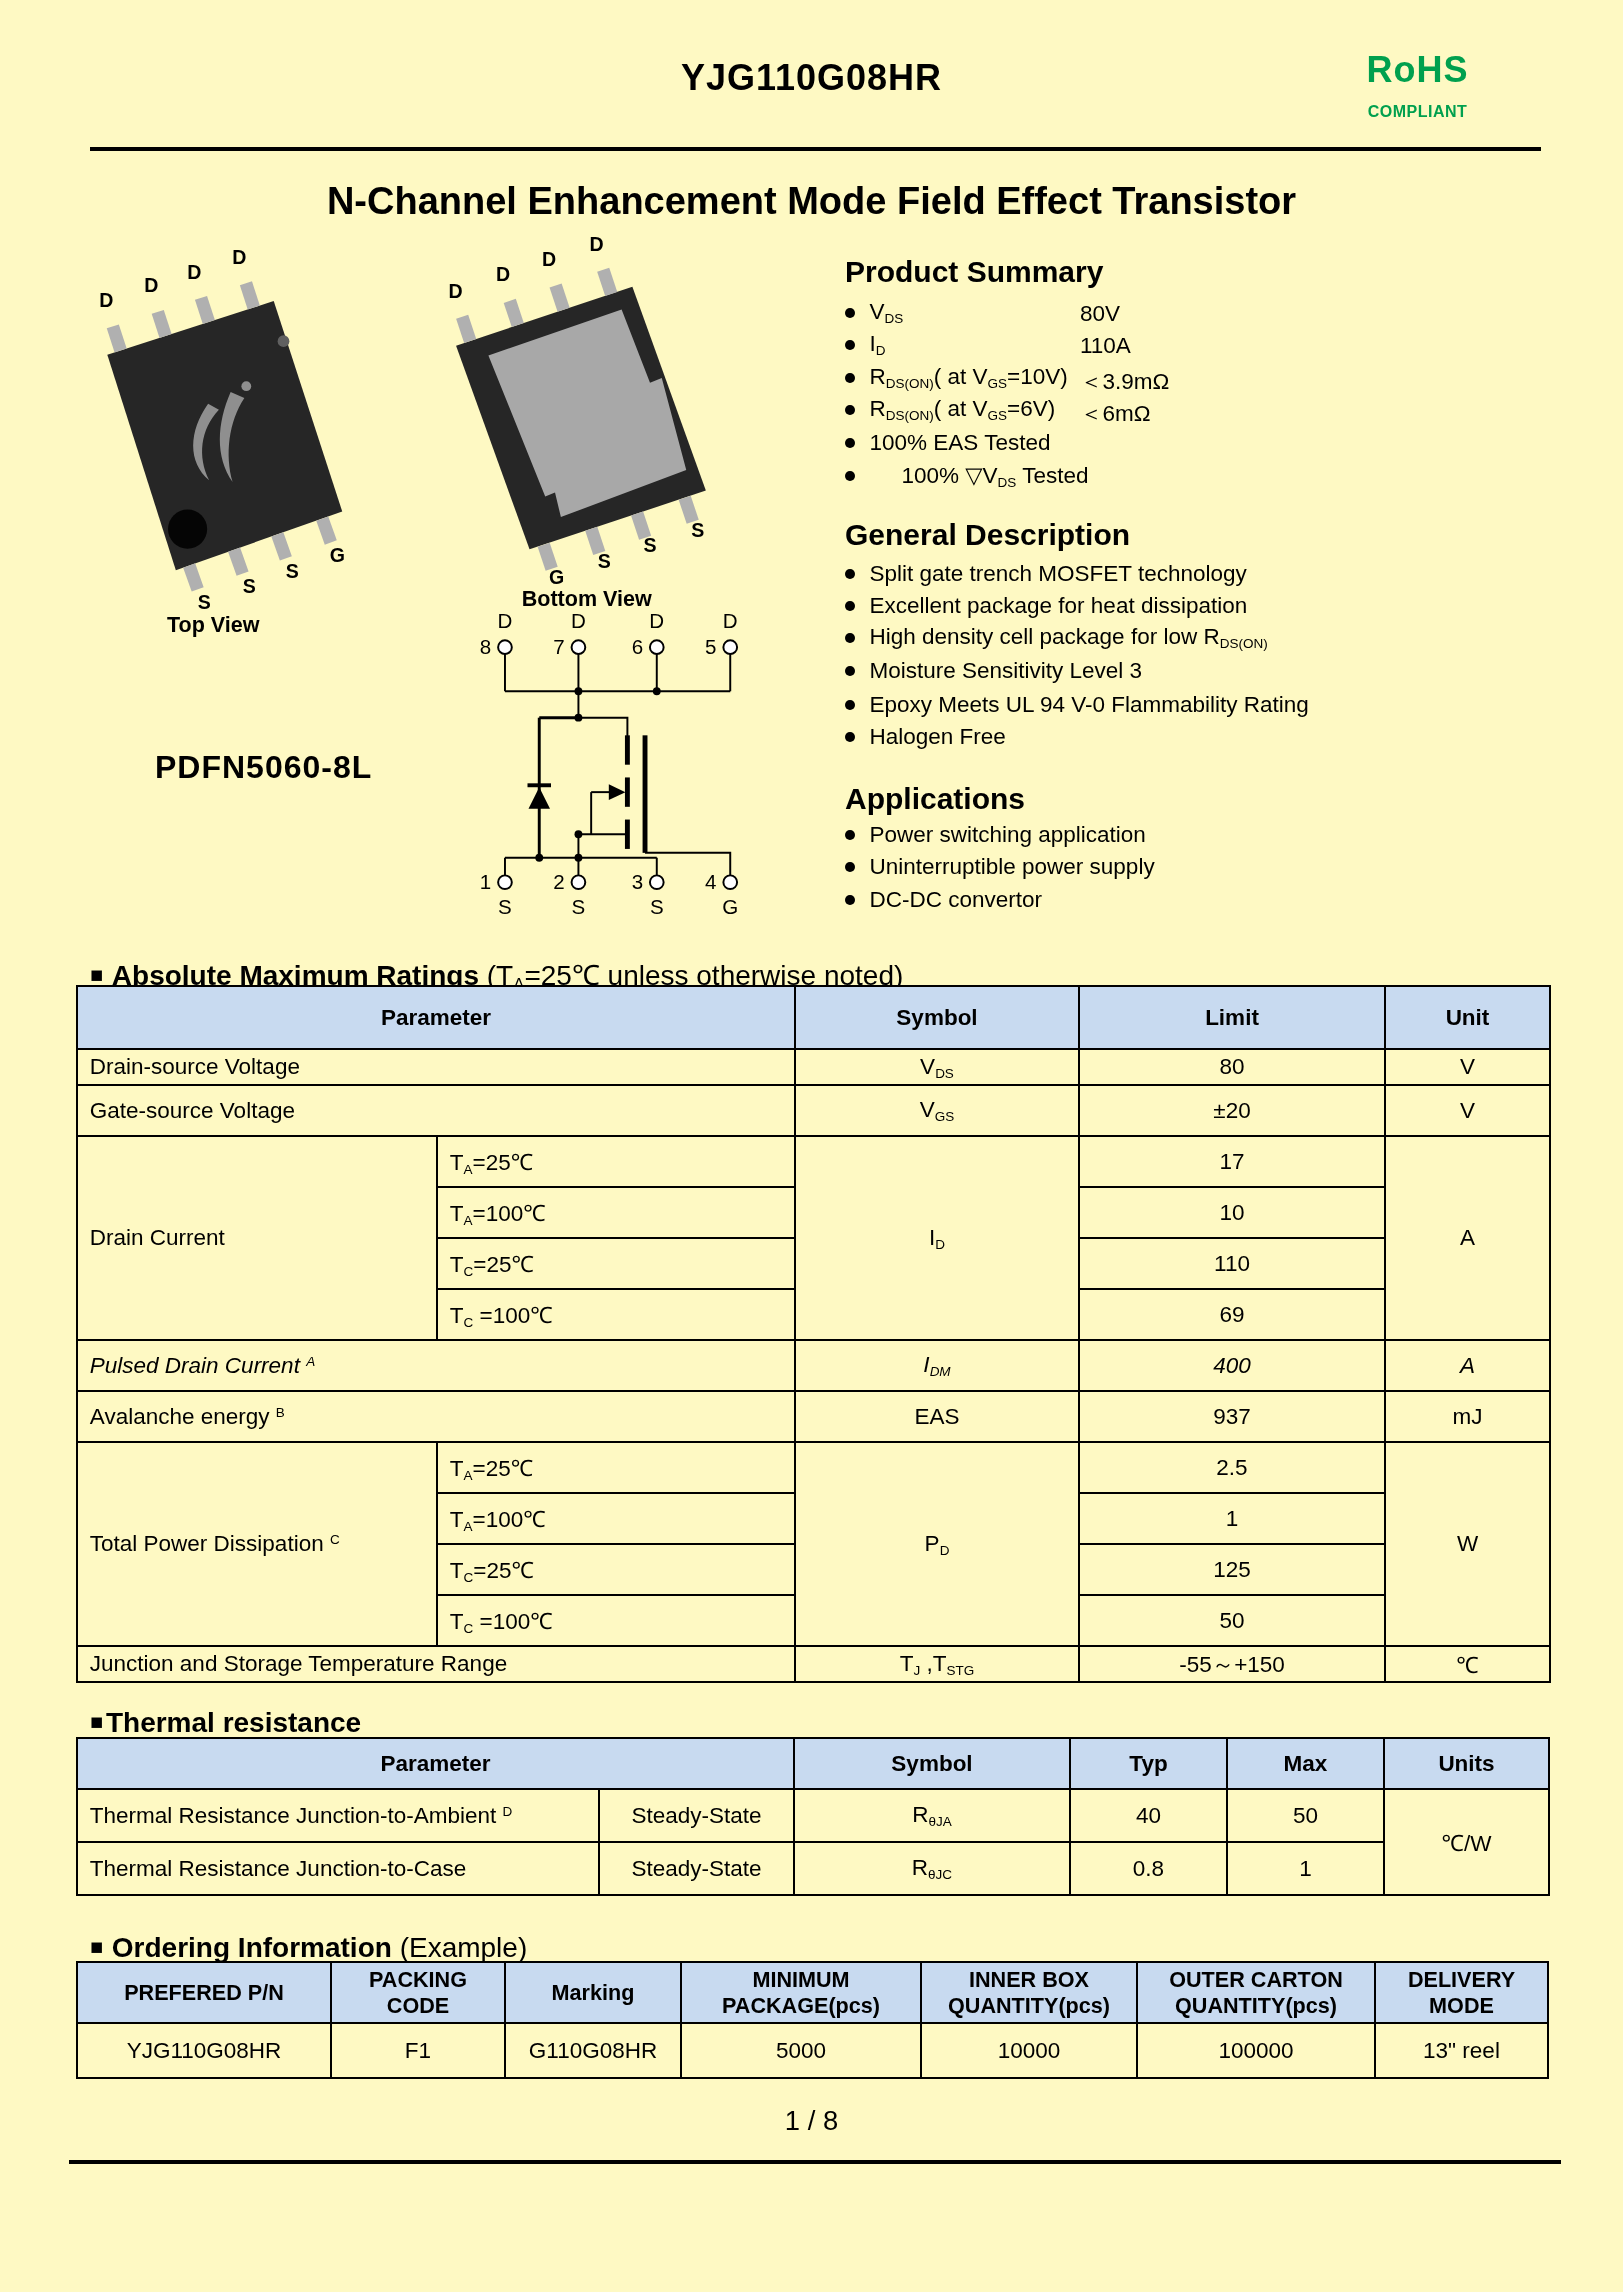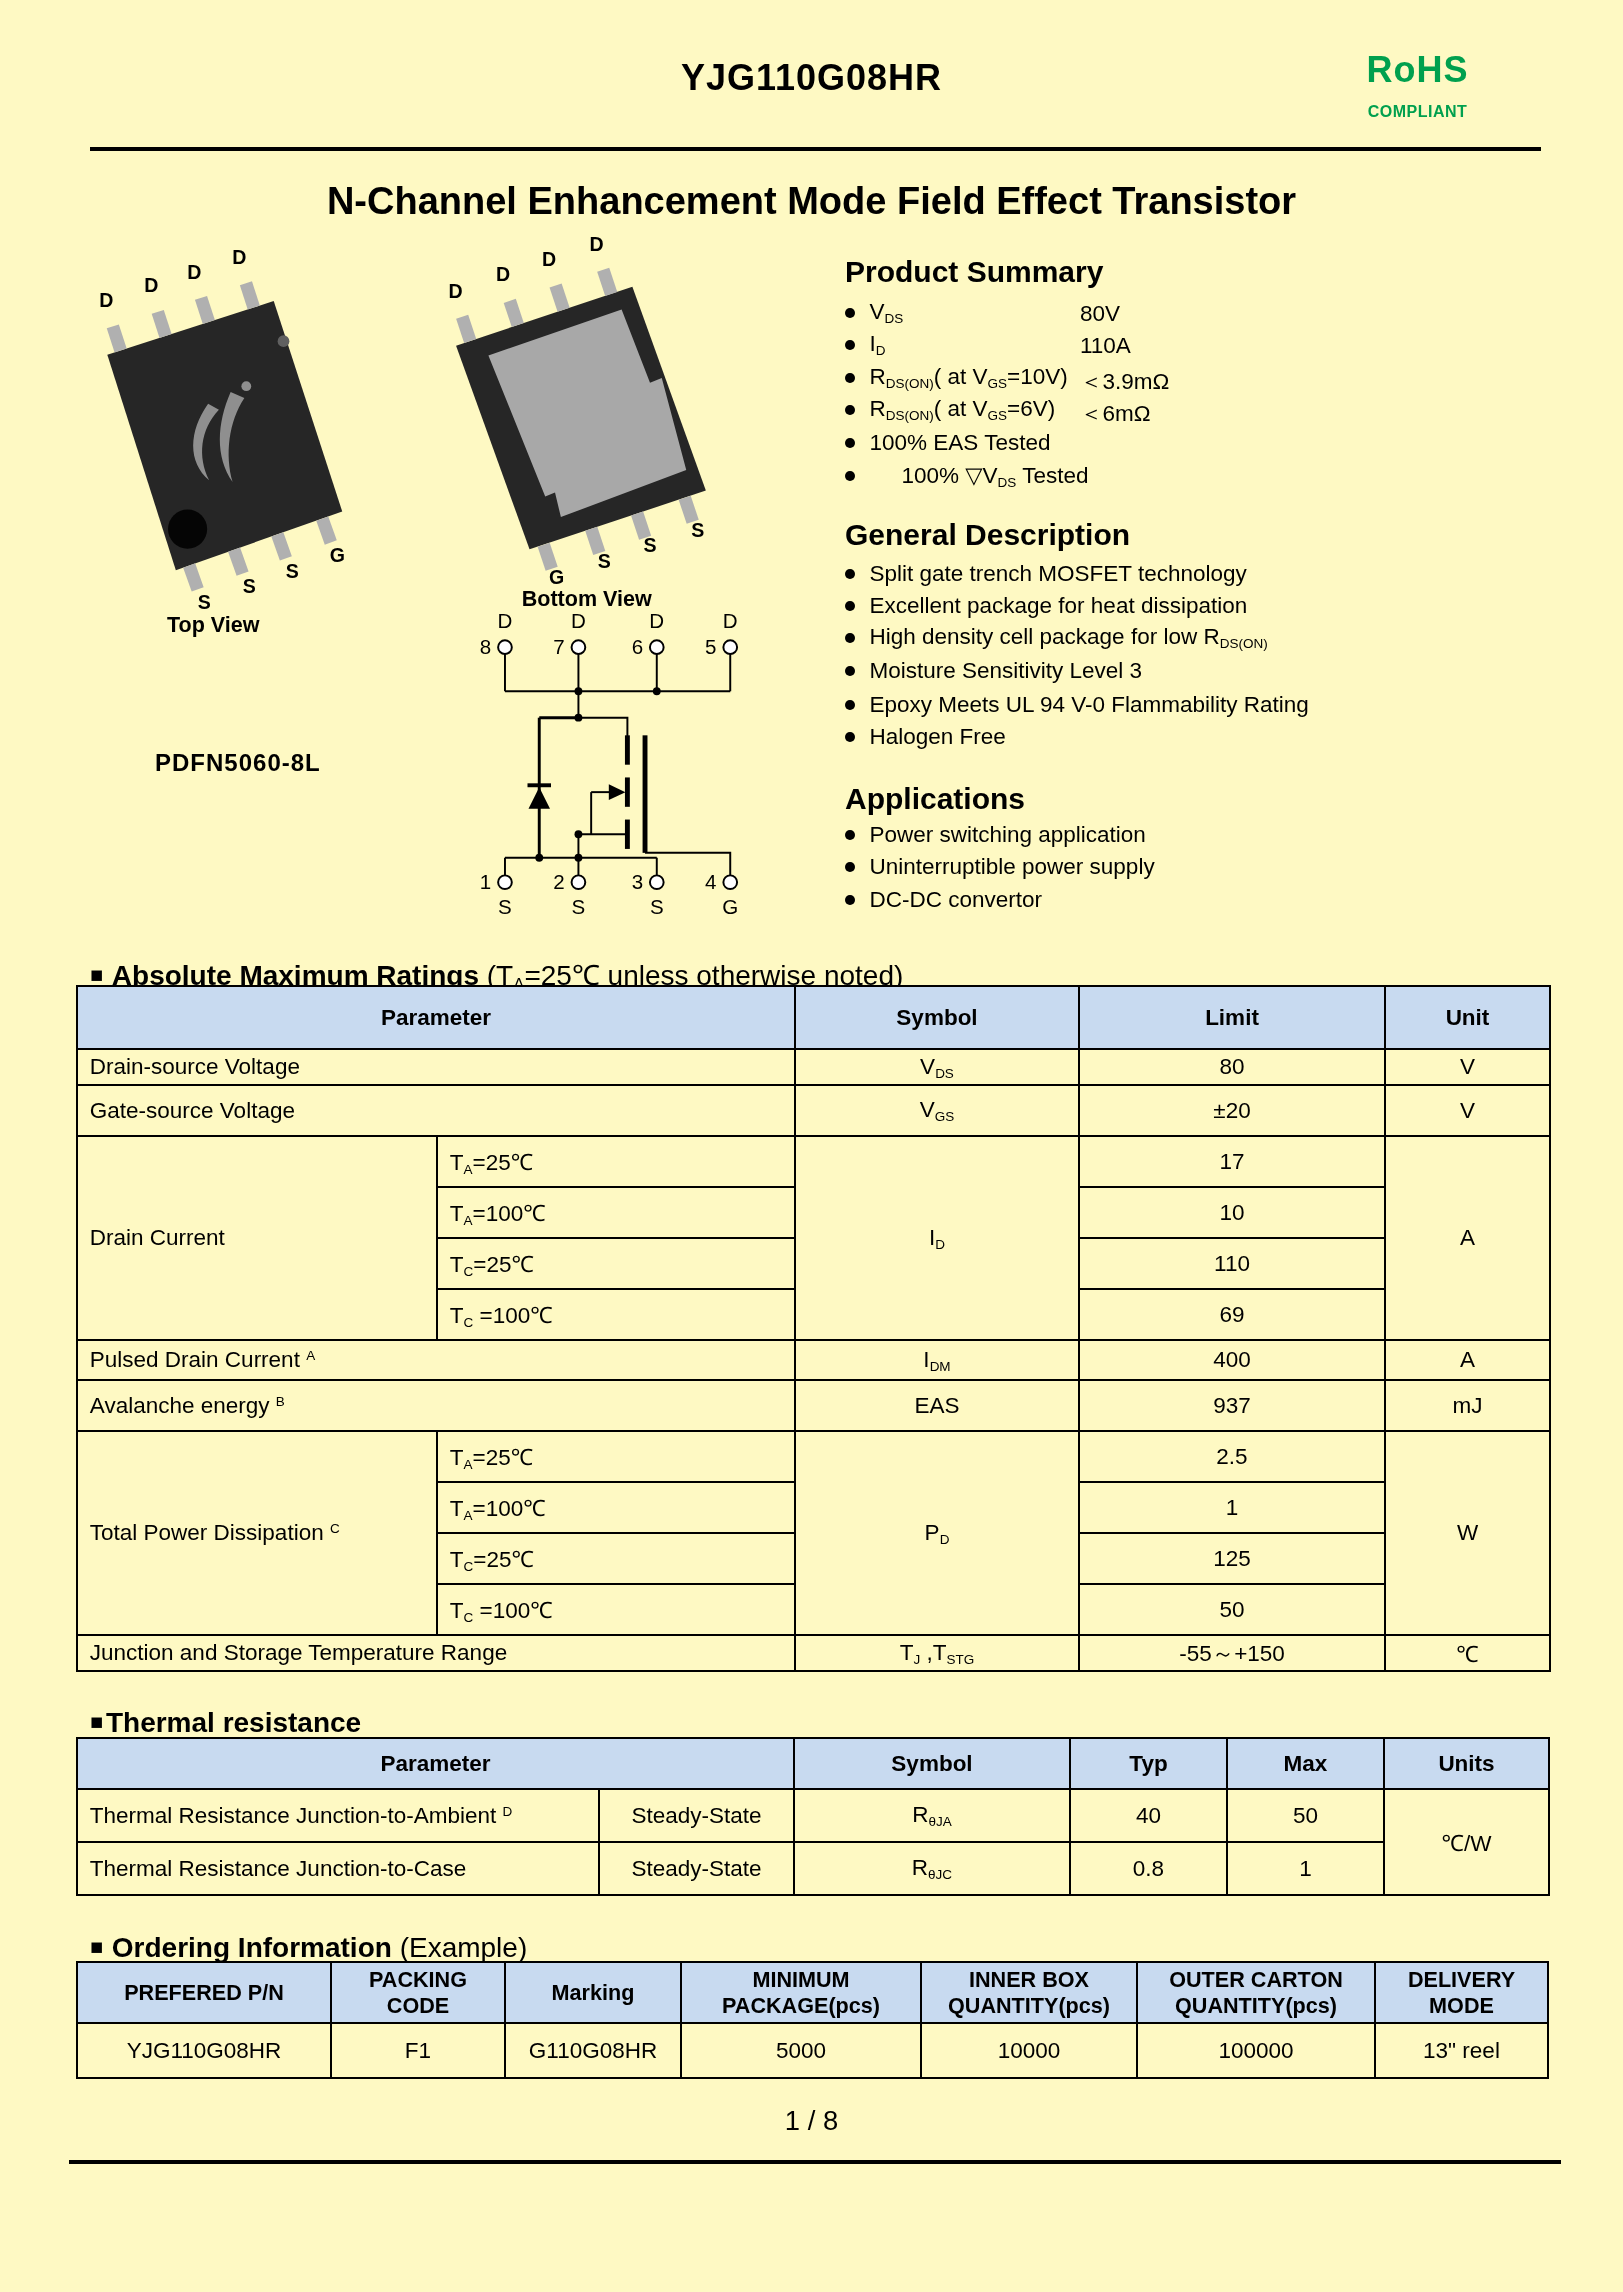--- a/index.html
+++ b/index.html
@@ -7,21 +7,21 @@
         font-family:"Liberation Sans",sans-serif;color:#000;overflow:hidden;margin:0 auto;}
   .abs{position:absolute;}
   .rule{position:absolute;background:#000;}
   .pn{position:absolute;top:57px;left:0;width:100%;text-align:center;
       font-size:36px;font-weight:bold;letter-spacing:1px;}
   .rohs-box{position:absolute;top:49px;left:1349px;width:137px;text-align:center;}
   .rohs{font-size:36px;font-weight:bold;color:#00a04e;letter-spacing:1px;}
   .compliant{font-size:16px;font-weight:bold;color:#00a04e;margin-top:11.8px;letter-spacing:0.5px;}
   .doc-title{position:absolute;top:180px;left:0;width:100%;text-align:center;
              font-size:38px;font-weight:bold;}
-  .pkg-name{position:absolute;left:155px;top:749px;font-size:24px;font-weight:bold;letter-spacing:1px;}
+  .pkg-name{position:absolute;left:155px;top:749px;font-size:32px;font-weight:bold;letter-spacing:1px;}
   
   .rc{position:absolute;left:845px;top:255px;width:774px;}
   .sec-h{position:absolute;left:0;font-size:30px;font-weight:bold;}
   .item{position:absolute;left:0;height:25.5px;display:flex;align-items:center;font-size:22.5px;width:765px;}
   .bullet{width:9.8px;height:9.8px;border-radius:50%;background:#000;margin-right:14.7px;flex:none;}
   .it-v{position:absolute;left:235px;top:1px;}
   .sb{font-size:60%;vertical-align:-0.28em;}
   .sp{font-size:60%;vertical-align:0.55em;}
   
   .sec-head{position:absolute;font-size:28px;}
@@ -308,21 +308,21 @@
         <td class="c">10</td>
       </tr>
       <tr style="height:51px;">
         <td class="l"><span>T</span><span class="sb">C</span><span>=25℃</span></td>
         <td class="c">110</td>
       </tr>
       <tr style="height:51px;">
         <td class="l"><span>T</span><span class="sb">C</span><span> =100℃</span></td>
         <td class="c">69</td>
       </tr>
-      <tr style="height:40px;">
+      <tr style="height:51px;font-style:italic;">
         <td colspan="2" class="l"><span>Pulsed Drain Current </span><span class="sp">A</span></td>
         <td class="c"><span>I</span><span class="sb">DM</span></td>
         <td class="c">400</td>
         <td class="c">A</td>
       </tr>
       <tr style="height:51px;">
         <td colspan="2" class="l"><span>Avalanche energy </span><span class="sp">B</span></td>
         <td class="c"><span>EAS</span></td>
         <td class="c">937</td>
         <td class="c">mJ</td>

